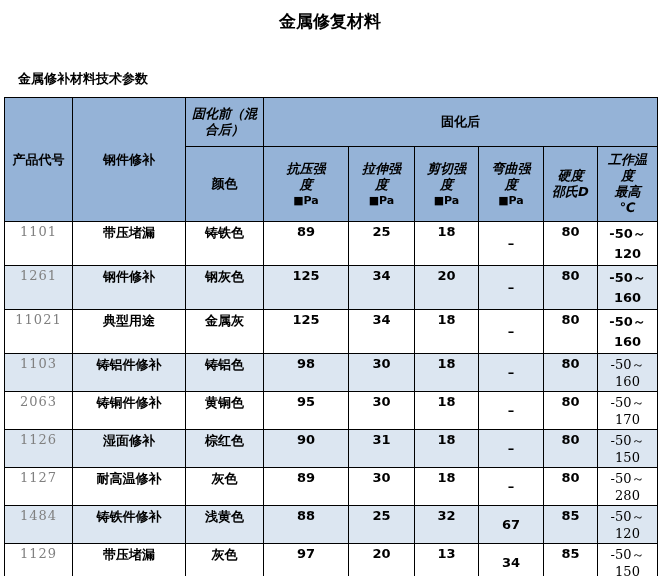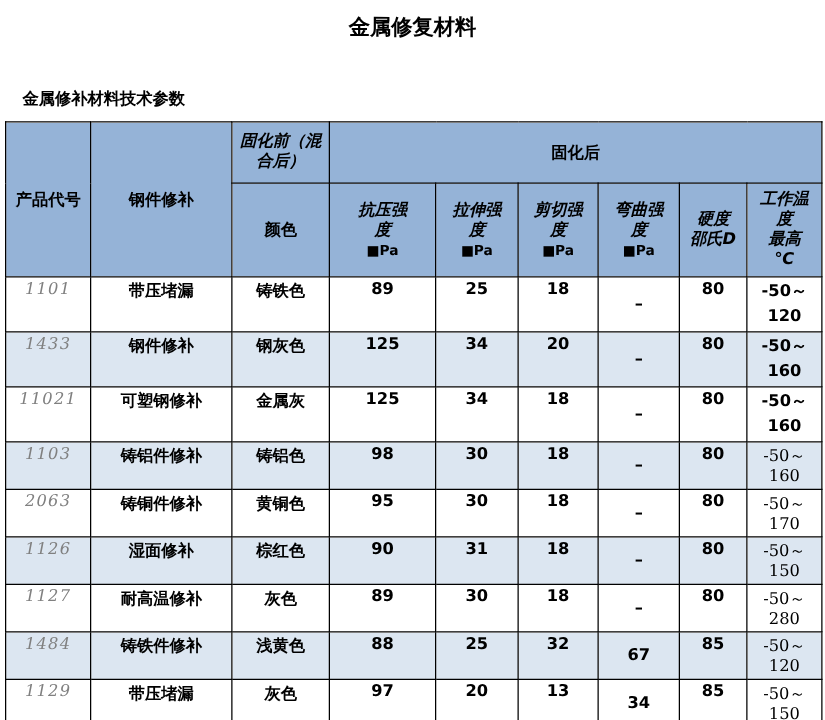--- a/index.html
+++ b/index.html
@@ -65,21 +65,20 @@
     font-size: 13px;
     font-weight: bold;
     vertical-align: top;
     padding-top: 4px;
   }
   tbody td.c-code {
     font-family: "DejaVu Serif", "Liberation Serif", serif;
     font-weight: normal;
     color: var(--code-text, #808080);
     letter-spacing: 1px;
-    font-style: italic;
   }
   tbody td.c-bending { vertical-align: middle; padding-top: 2px; }
   tbody td.temp-wrap {
     padding: 2px 11px;
     word-break: break-all;
     line-height: 1.5;
   }
   tbody td.temp-serif {
     font-family: "DejaVu Serif", "Liberation Serif", serif;
     font-weight: normal;
@@ -156,33 +155,33 @@
           <td class="c-use">带压堵漏</td>
           <td class="c-color">铸铁色</td>
           <td class="c-compressive">89</td>
           <td class="c-tensile">25</td>
           <td class="c-shear">18</td>
           <td class="c-bending">–</td>
           <td class="c-hardness">80</td>
           <td class="c-temp temp-wrap">-50～120</td>
         </tr>
         <tr class="alt">
-          <td class="c-code">1433</td>
+          <td class="c-code">1261</td>
           <td class="c-use">钢件修补</td>
           <td class="c-color">钢灰色</td>
           <td class="c-compressive">125</td>
           <td class="c-tensile">34</td>
           <td class="c-shear">20</td>
           <td class="c-bending">–</td>
           <td class="c-hardness">80</td>
           <td class="c-temp temp-wrap">-50～160</td>
         </tr>
         <tr>
           <td class="c-code">11021</td>
-          <td class="c-use">可塑钢修补</td>
+          <td class="c-use">典型用途</td>
           <td class="c-color">金属灰</td>
           <td class="c-compressive">125</td>
           <td class="c-tensile">34</td>
           <td class="c-shear">18</td>
           <td class="c-bending">–</td>
           <td class="c-hardness">80</td>
           <td class="c-temp temp-wrap">-50～160</td>
         </tr>
         <tr class="alt">
           <td class="c-code">1103</td>

